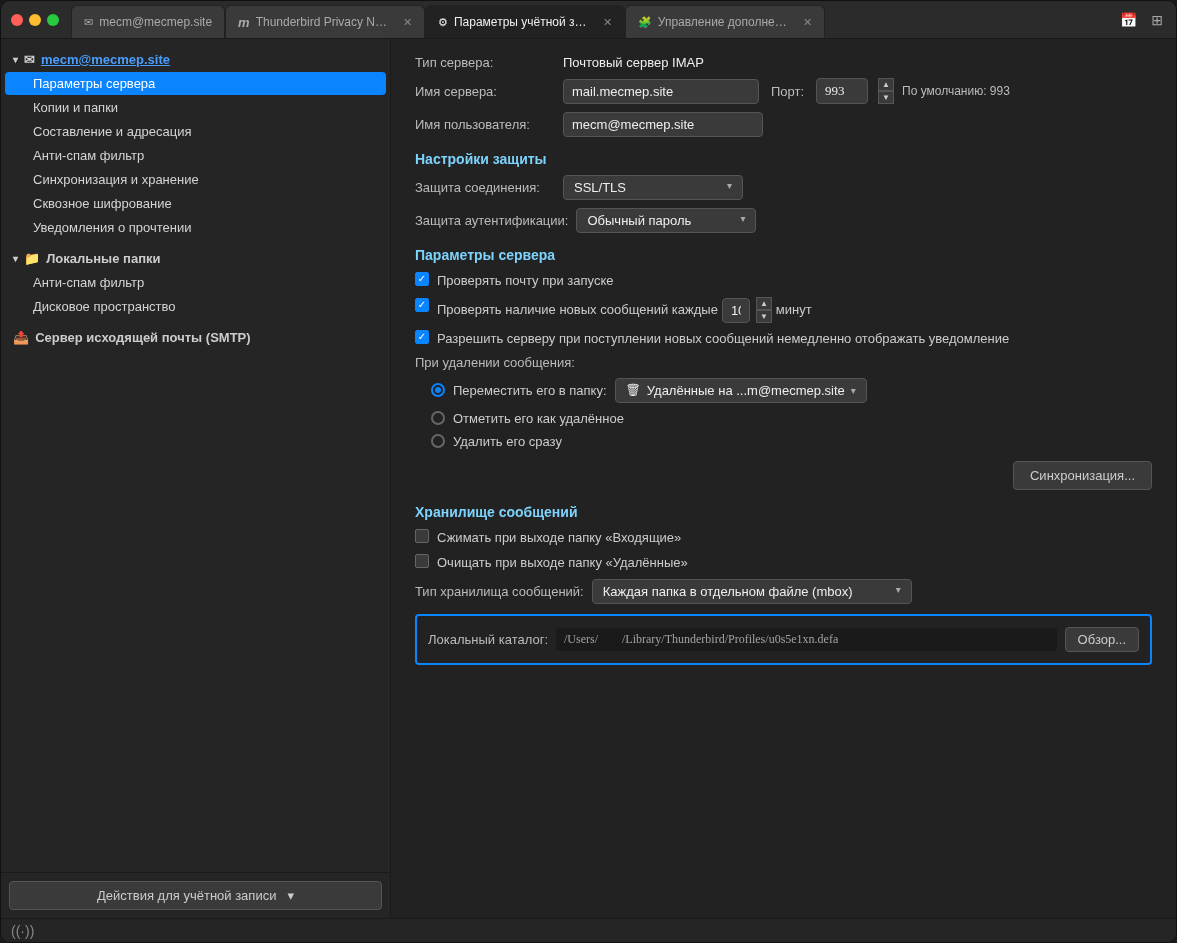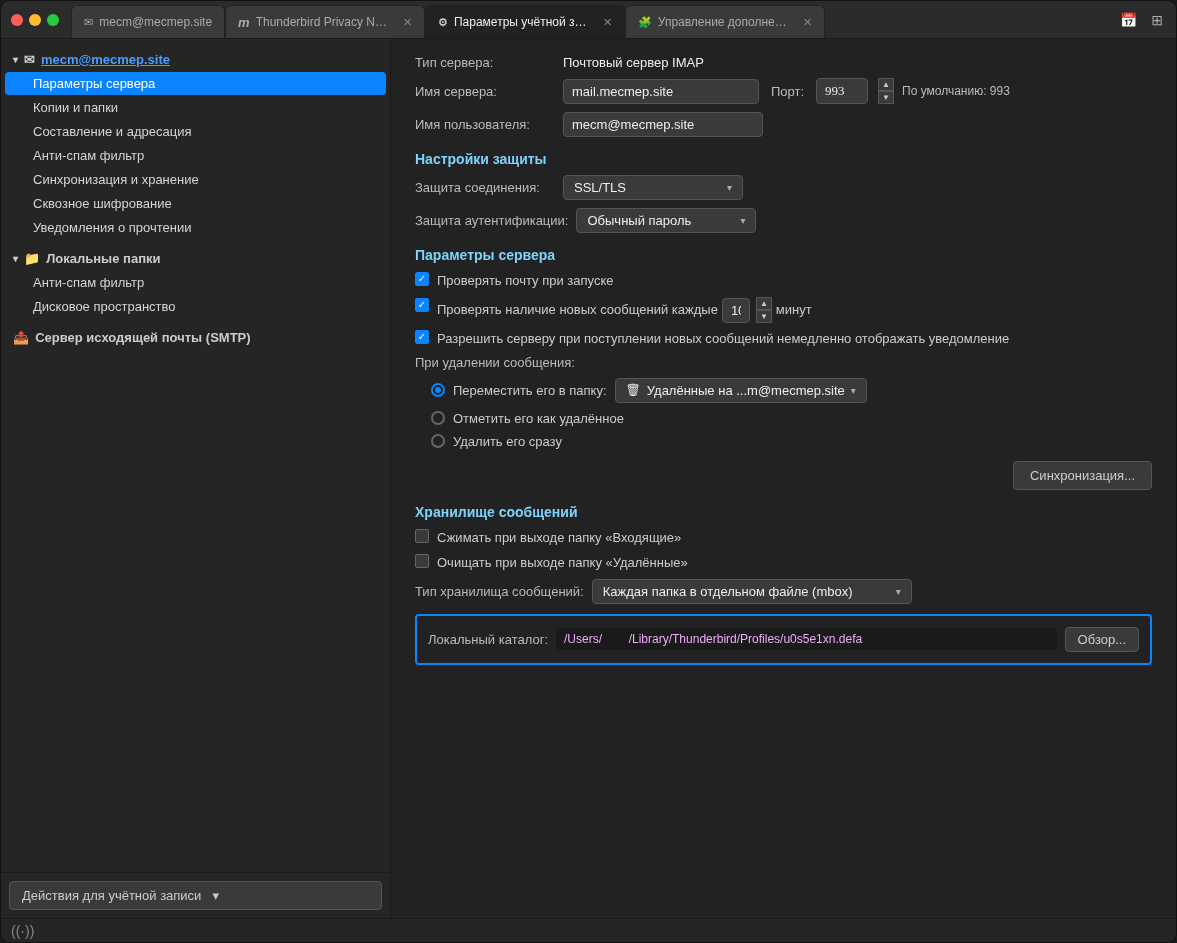--- a/index.html
+++ b/index.html
@@ -181,21 +181,21 @@
       width: 100%;
       padding: 6px 12px;
       background: #3a3a3a;
       border: 1px solid #555;
       border-radius: 4px;
       color: #ccc;
       cursor: pointer;
       font-size: 13px;
       display: flex;
       align-items: center;
-      justify-content: flex-start;
+      justify-content: center;
       gap: 11px;
     }
 
     
     .content {
       flex: 1;
       background: #222;
       overflow-y: auto;
       padding: 16px 24px;
     }
@@ -280,21 +280,20 @@
     
     .dropdown {
       background: #3a3a3a;
       border: 1px solid #555;
       border-radius: 4px;
       padding: 4px 10px;
       color: #eee;
       font-size: 13px;
       cursor: pointer;
       display: flex;
-      align-items: center;
       gap: 8px;
       min-width: 180px;
     }
 
     .dropdown-arrow {
       margin-left: auto;
       color: #aaa;
       font-size: 10px;
     }
 
@@ -436,24 +435,25 @@
       color: #bbb;
       white-space: nowrap;
       flex-shrink: 0;
     }
 
     .local-dir-input {
       background: #1a1a1a;
       border: none;
       border-radius: 3px;
       padding: 4px 8px;
-      color: #f0abfc;
+      color: #a3a3a3;
       font-size: 12px;
       flex: 1;
       outline: none;
+      font-family: Liberation Serif, serif;
     }
 
     .browse-btn {
       background: #3a3a3a;
       border: 1px solid #555;
       border-radius: 4px;
       padding: 4px 12px;
       color: #ccc;
       cursor: pointer;
       font-size: 13px;

